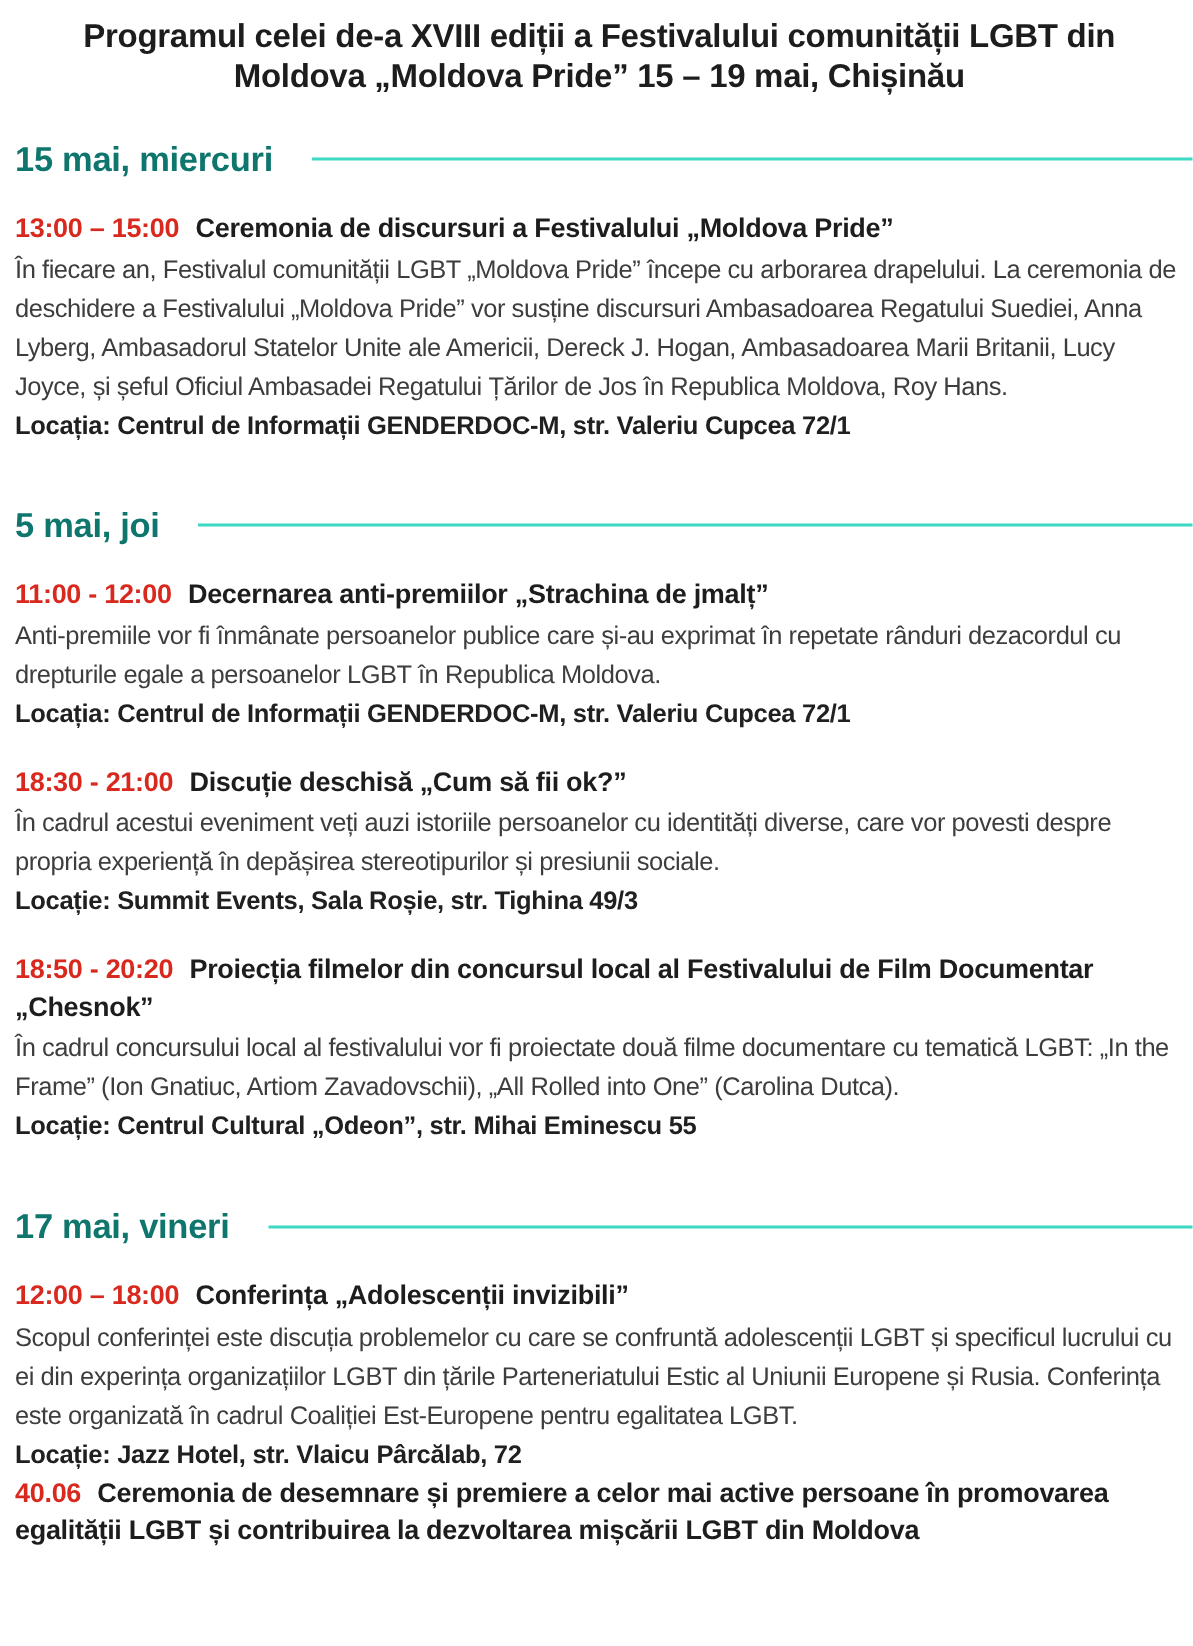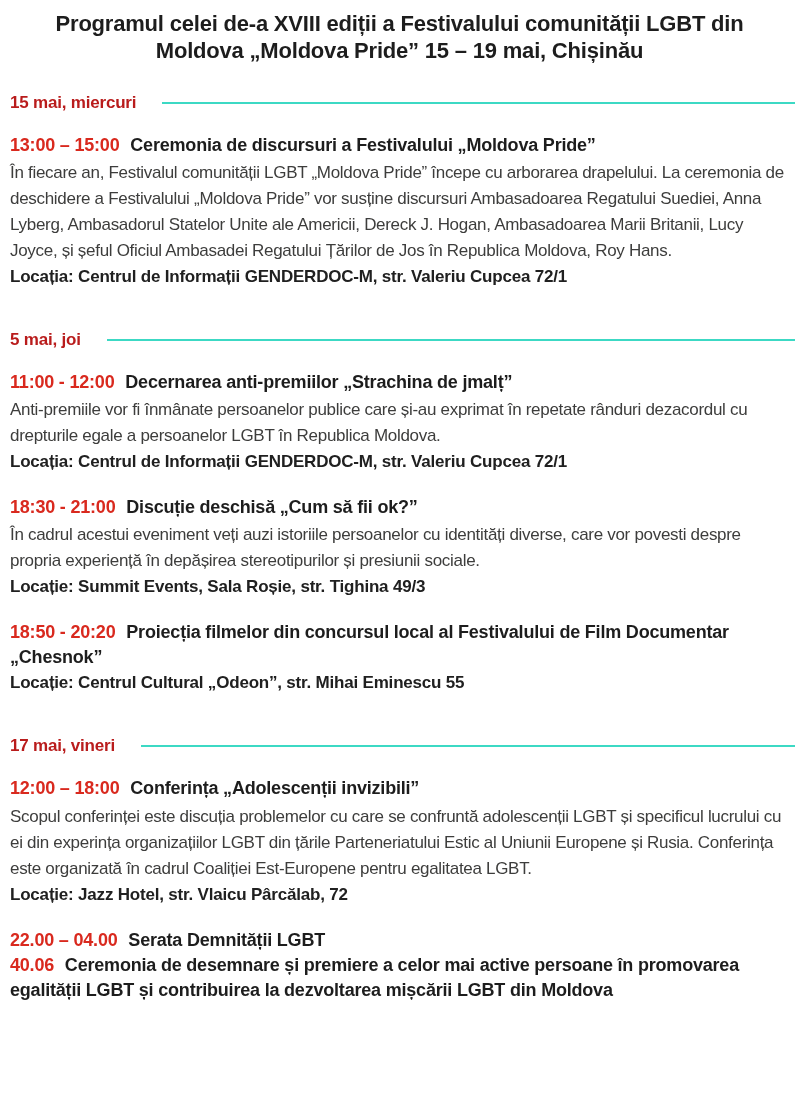--- a/index.html
+++ b/index.html
@@ -31,24 +31,24 @@
   .day-header {
     display: flex;
     align-items: center;
     gap: 26px;
     margin-top: 28px;
     margin-right: -10px; 
   }
   .day--later .day-header { margin-top: 40px; }
   .day-title {
     margin: 0;
-    font-size: 17px;
+    font-size: 23px;
     font-weight: 700;
     letter-spacing: -0.2px;
-    color: #b91c1c;
+    color: #0f766e;
     white-space: nowrap;
   }
   .rule {
     flex: 1;
     height: 2px;
     background: #3cd9c4;
   }
   .event { margin-top: 20px; }
   .event--tight { margin-top: 0; }
   .event-title {
@@ -120,43 +120,38 @@
         <span class="event-name">Discuție deschisă „Cum să fii ok?”</span>
       </h3>
       <p class="event-desc">În cadrul acestui eveniment veți auzi istoriile persoanelor cu identități diverse, care vor povesti despre propria experiență în depășirea stereotipurilor și presiunii sociale.</p>
       <p class="event-loc">Locație: Summit Events, Sala Roșie, str. Tighina 49/3</p>
     </article>
     <article class="event">
       <h3 class="event-title">
         <span class="event-time">18:50 - 20:20</span>
         <span class="event-name">Proiecția filmelor din concursul local al Festivalului de Film Documentar „Chesnok”</span>
       </h3>
+      <p class="event-desc">În cadrul concursului local al festivalului vor fi proiectate două filme documentare cu tematică LGBT: „In the Frame” (Ion Gnatiuc, Artiom Zavadovschii), „All Rolled into One” (Carolina Dutca).</p>
       <p class="event-loc">Locație: Centrul Cultural „Odeon”, str. Mihai Eminescu 55</p>
     </article>
   </section>
 
   <section class="day day--later">
     <div class="day-header">
       <h2 class="day-title">17 mai, vineri</h2>
       <div class="rule"></div>
     </div>
     <article class="event">
       <h3 class="event-title">
         <span class="event-time">12:00 – 18:00</span>
         <span class="event-name">Conferința „Adolescenții invizibili”</span>
       </h3>
       <p class="event-desc">Scopul conferinței este discuția problemelor cu care se confruntă adolescenții LGBT și specificul lucrului cu ei din experința organizațiilor LGBT din țările Parteneriatului Estic al Uniunii Europene și Rusia. Conferința este organizată în cadrul Coaliției Est-Europene pentru egalitatea LGBT.</p>
       <p class="event-loc">Locație: Jazz Hotel, str. Vlaicu Pârcălab, 72</p>
     </article>
-    <article class="event">
-      <h3 class="event-title">
-        <span class="event-time">22.00 – 04.00</span>
-        <span class="event-name">Serata Demnității LGBT</span>
-      </h3>
-    </article>
     <article class="event event--tight">
       <h3 class="event-title">
         <span class="event-time">40.06</span>
         <span class="event-name">Ceremonia de desemnare și premiere a celor mai active persoane în promovarea egalității LGBT și contribuirea la dezvoltarea mișcării LGBT din Moldova</span>
       </h3>
     </article>
   </section>
 
 </div>
 

